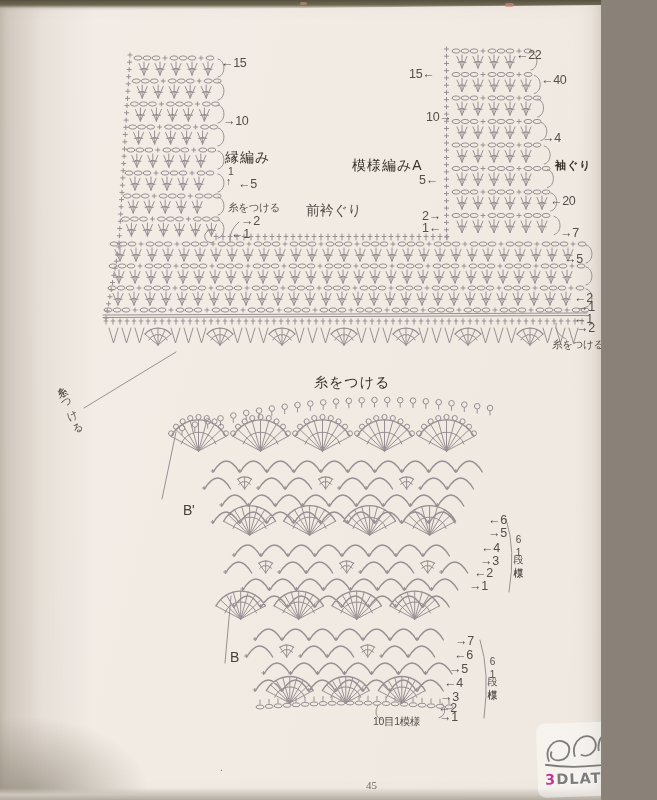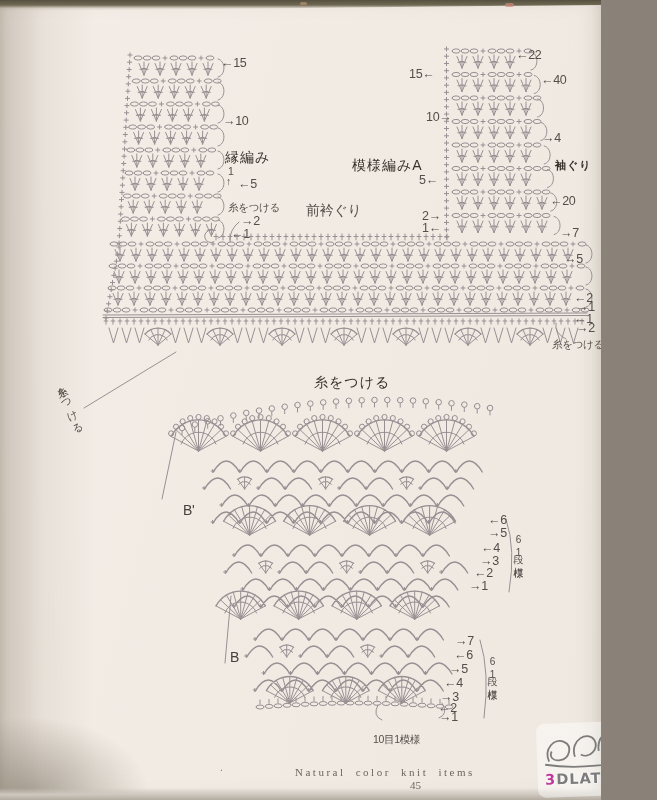--- a/index.html
+++ b/index.html
@@ -22,21 +22,21 @@
   .ann.sm{font-size:10.5px;}
   .ann.xs{font-size:10px;}
   .ann.b{font-weight:400;color:#38322c;font-size:14px;letter-spacing:1px;}
   .ann.b2{font-weight:700;color:#38322c;font-size:11px;letter-spacing:1px;}
   .ann.mk{font-size:14px;color:#45403c;font-family:"Liberation Sans",sans-serif;}
   .vert{writing-mode:vertical-rl;text-orientation:upright;letter-spacing:1px;}
   .rotYarn{transform:rotate(-24deg);transform-origin:top left;}
   .footerTitle{position:absolute;left:295px;top:766px;font-family:"Liberation Serif","DejaVu Serif",serif;
         font-size:11px;color:#6d665c;letter-spacing:2.5px;word-spacing:5px;}
   .footerPage{position:absolute;left:366px;top:779px;font-family:"Liberation Serif","DejaVu Serif",serif;
-        font-size:11px;color:#6d665c;margin-left:44px;}
+        font-size:11px;color:#6d665c;}
   .footerDot{position:absolute;left:220px;top:762px;font-size:10px;color:#7a746c;}
   .wm{position:absolute;left:537px;top:722px;width:116px;height:74px;transform:rotate(-2deg);
       background:rgba(255,255,255,.45);border-radius:8px;}
   .wmtext{position:absolute;left:0;top:48px;width:100%;text-align:center;font-weight:700;
       font-size:14.5px;letter-spacing:1px;font-family:"DejaVu Sans",sans-serif;
       text-shadow:0 0 2px #fff,0 0 2px #fff;}
   .wm-pink{color:#c03a9a;}
   .wm-gray{color:#7c7c7c;}
 </style>
 </head>
@@ -102,24 +102,23 @@
 
   <div class="ann" style="left:455px;top:635px">→7</div>
   <div class="ann" style="left:454px;top:649px">←6</div>
   <div class="ann" style="left:449px;top:663px">→5</div>
   <div class="ann" style="left:444px;top:677px">←4</div>
   <div class="ann" style="left:440px;top:691px">→3</div>
   <div class="ann" style="left:438px;top:702px">←2</div>
   <div class="ann" style="left:439px;top:711px">→1</div>
   <div class="ann xs vert" style="left:487px;top:656px">6段1模様</div>
 
-  <div class="ann sm" style="left:373px;top:734px">10目1模様</div>
+  <div class="ann sm" style="left:373px;top:716px">10目1模様</div>
 
   <div class="footerDot">.</div>
-  <div class="footerTitle">Natural color knit items</div>
   <div class="footerPage">45</div>
 
   <div class="wm">
     <svg width="116" height="50">
       <g fill="none" stroke="#606060" stroke-width="1.8" opacity=".8">
         <path d="M12,38 C7,25 18,14 28,19 C36,23 33,36 23,37 C16,38 12,33 15,28"></path>
         <path d="M38,34 C33,17 52,8 58,18 C63,27 52,37 44,32"></path>
         <path d="M62,29 C60,12 78,4 86,12 C92,18 86,31 76,28 C82,21 76,14 70,18"></path>
         <path d="M8,41 C40,47 80,44 100,36"></path>
       </g>

